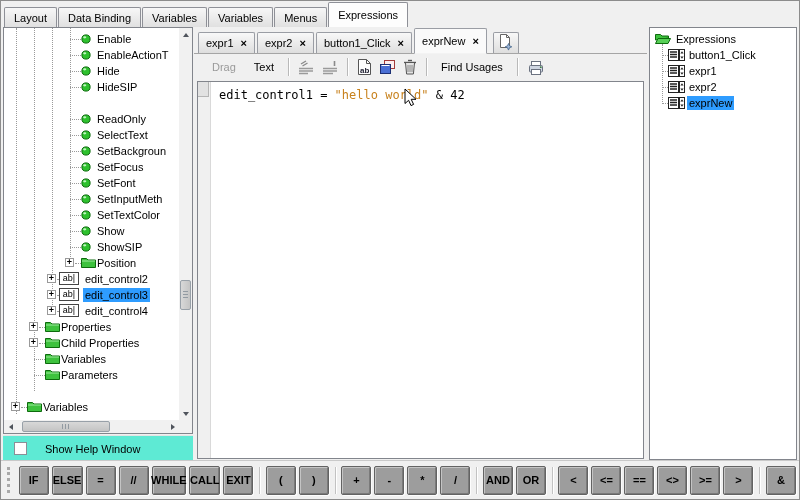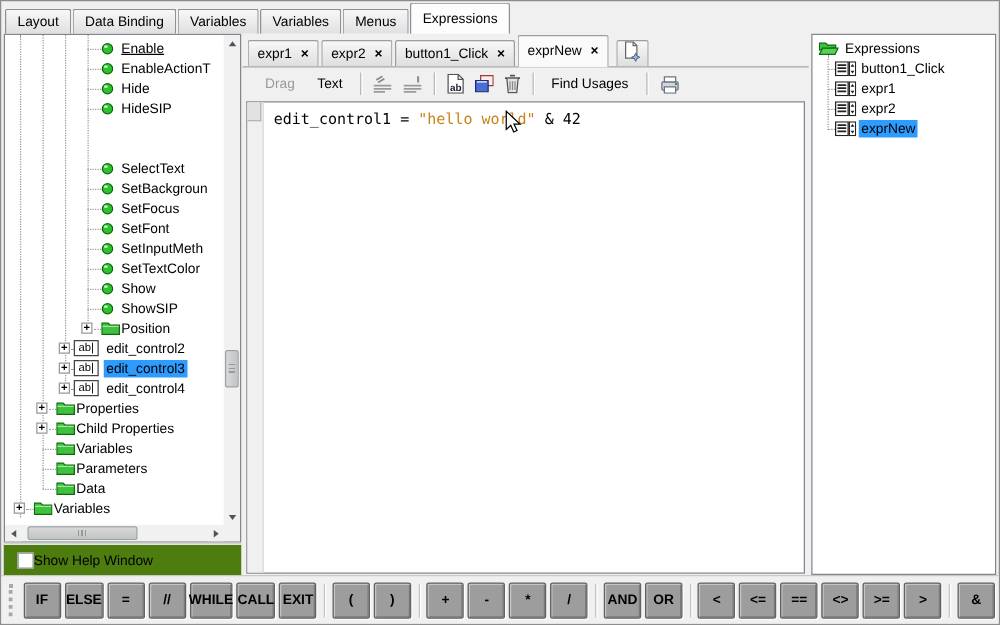--- a/index.html
+++ b/index.html
@@ -45,22 +45,22 @@
   .tri.right{border-top:3.5px solid transparent;border-bottom:3.5px solid transparent;border-left:4.5px solid #4f545c;}
   .vthumb{position:absolute;left:1px;right:1px;background:linear-gradient(to right,#d8d8d8,#c4c4c4);
     border:1px solid #98a0a8;border-radius:2px;}
   .vthumb:after{content:"";position:absolute;left:2px;right:2px;top:50%;margin-top:-4px;height:8px;
     background:repeating-linear-gradient(to bottom,#929aa2 0 1px,transparent 1px 3px);}
   .hthumb{position:absolute;top:1px;bottom:1px;background:linear-gradient(#d8d8d8,#c4c4c4);
     border:1px solid #98a0a8;border-radius:2px;}
   .hthumb:after{content:"";position:absolute;top:2px;bottom:2px;left:50%;margin-left:-4px;width:8px;
     background:repeating-linear-gradient(to right,#929aa2 0 1px,transparent 1px 3px);}
 
-  .help-area{position:absolute;left:0;right:0;bottom:0;height:25px;background:#4d7c0f;
-    display:flex;align-items:center;padding-left:11px;gap:0;border-top:1px solid #e5e5e5;}
+  .help-area{position:absolute;left:0;right:0;bottom:0;height:25px;background:#5eead4;
+    display:flex;align-items:center;padding-left:11px;gap:18px;border-top:1px solid #e5e5e5;}
   .cbx{width:13px;height:13px;background:#fff;border:1px solid #8a8f96;box-sizing:border-box;}
 
   
   .mid-panel{position:absolute;left:193px;top:26px;width:453px;height:434px;}
   .mid-tabbar{position:absolute;left:0;top:2px;right:0;height:25px;display:flex;
     align-items:flex-end;padding-left:4px;border-bottom:1px solid #a5a5a5;box-sizing:border-box;}
   .mid-tab{height:20px;display:flex;align-items:center;padding:0 7px;
     background:linear-gradient(#f8f8f8,#dedede);border:1px solid #9a9da4;border-bottom:none;
     border-radius:2px 2px 0 0;margin-right:2px;white-space:nowrap;}
   .mid-tab.active{height:24px;background:#fafafa;margin-bottom:-1px;z-index:2;position:relative;
@@ -120,21 +120,21 @@
           <div class="guide" style="left: 66px; top: 0px; height: 235px;"></div>
           <div class="guide" style="left: 48px; top: 0px; height: 283px;"></div>
           <div class="guide" style="left: 30px; top: 0px; height: 363px;"></div>
           <div class="guide" style="left: 12px; top: 0px; height: 386px;"></div>
           <div class="trow" style="top: 3px;">
             <div class="stub" style="left: 66px; width: 11px;"></div>
             <span class="ticon" style="left: 77px; top: 3px;"><svg width="10" height="10">
                 <circle cx="5" cy="5" r="4.1" fill="#2ec12e" stroke="#0a6a0a"></circle>
                 <ellipse cx="3.7" cy="3.3" rx="1.6" ry="1.1" fill="#c2f4c2"></ellipse>
               </svg></span>
-            <span class="lab" style="left: 91px; text-decoration: underline;">Enable</span>
+            <span class="lab" style="left: 91px;">Enable</span>
           </div>
           <div class="trow" style="top: 19px;">
             <div class="stub" style="left: 66px; width: 11px;"></div>
             <span class="ticon" style="left: 77px; top: 3px;"><svg width="10" height="10">
                 <circle cx="5" cy="5" r="4.1" fill="#2ec12e" stroke="#0a6a0a"></circle>
                 <ellipse cx="3.7" cy="3.3" rx="1.6" ry="1.1" fill="#c2f4c2"></ellipse>
               </svg></span>
             <span class="lab" style="left: 91px;">EnableActionT</span>
           </div>
           <div class="trow" style="top: 35px;">
@@ -145,20 +145,28 @@
               </svg></span>
             <span class="lab" style="left: 91px;">Hide</span>
           </div>
           <div class="trow" style="top: 51px;">
             <div class="stub" style="left: 66px; width: 11px;"></div>
             <span class="ticon" style="left: 77px; top: 3px;"><svg width="10" height="10">
                 <circle cx="5" cy="5" r="4.1" fill="#2ec12e" stroke="#0a6a0a"></circle>
                 <ellipse cx="3.7" cy="3.3" rx="1.6" ry="1.1" fill="#c2f4c2"></ellipse>
               </svg></span>
             <span class="lab" style="left: 91px;">HideSIP</span>
+          </div>
+          <div class="trow" style="top: 83px;">
+            <div class="stub" style="left: 66px; width: 11px;"></div>
+            <span class="ticon" style="left: 77px; top: 3px;"><svg width="10" height="10">
+                <circle cx="5" cy="5" r="4.1" fill="#2ec12e" stroke="#0a6a0a"></circle>
+                <ellipse cx="3.7" cy="3.3" rx="1.6" ry="1.1" fill="#c2f4c2"></ellipse>
+              </svg></span>
+            <span class="lab" style="left: 91px;">ReadOnly</span>
           </div>
           <div class="trow" style="top: 99px; padding-left: 38px;">
             <div class="stub" style="left: 66px; width: 11px;"></div>
             <span class="ticon" style="left: 77px; top: 3px;"><svg width="10" height="10">
                 <circle cx="5" cy="5" r="4.1" fill="#2ec12e" stroke="#0a6a0a"></circle>
                 <ellipse cx="3.7" cy="3.3" rx="1.6" ry="1.1" fill="#c2f4c2"></ellipse>
               </svg></span>
             <span class="lab" style="left: 91px;">SelectText</span>
           </div>
           <div class="trow" style="top: 115px;">
@@ -270,28 +278,20 @@
               </svg></span>
             <span class="lab" style="left: 55px;">Variables</span>
           </div>
           <div class="trow" style="top: 339px;">
             <div class="stub" style="left: 30px; width: 11px;"></div>
             <span class="ticon" style="left: 41px;"><svg width="15" height="12">
                 <path d="M0.5 2.5 L5.5 2.5 L7 4 L14.5 4 L14.5 11.5 L0.5 11.5 Z" fill="#3ec23e" stroke="#0d6b0d"></path>
                 <path d="M1 5 L14 5" stroke="#9dea9d"></path>
               </svg></span>
             <span class="lab" style="left: 55px;">Parameters</span>
-          </div>
-          <div class="trow" style="top: 355px;">
-            <div class="stub" style="left: 30px; width: 11px;"></div>
-            <span class="ticon" style="left: 41px;"><svg width="15" height="12">
-                <path d="M0.5 2.5 L5.5 2.5 L7 4 L14.5 4 L14.5 11.5 L0.5 11.5 Z" fill="#3ec23e" stroke="#0d6b0d"></path>
-                <path d="M1 5 L14 5" stroke="#9dea9d"></path>
-              </svg></span>
-            <span class="lab" style="left: 55px;">Data</span>
           </div>
           <div class="trow" style="top: 371px;">
             <div class="stub" style="left: 17px; width: 6px;"></div>
             <div class="expander" style="left: 7px;">+</div>
             <span class="ticon" style="left: 23px;"><svg width="15" height="12">
                 <path d="M0.5 2.5 L5.5 2.5 L7 4 L14.5 4 L14.5 11.5 L0.5 11.5 Z" fill="#3ec23e" stroke="#0d6b0d"></path>
                 <path d="M1 5 L14 5" stroke="#9dea9d"></path>
               </svg></span>
             <span class="lab" style="left: 37px;">Variables</span>
           </div>

